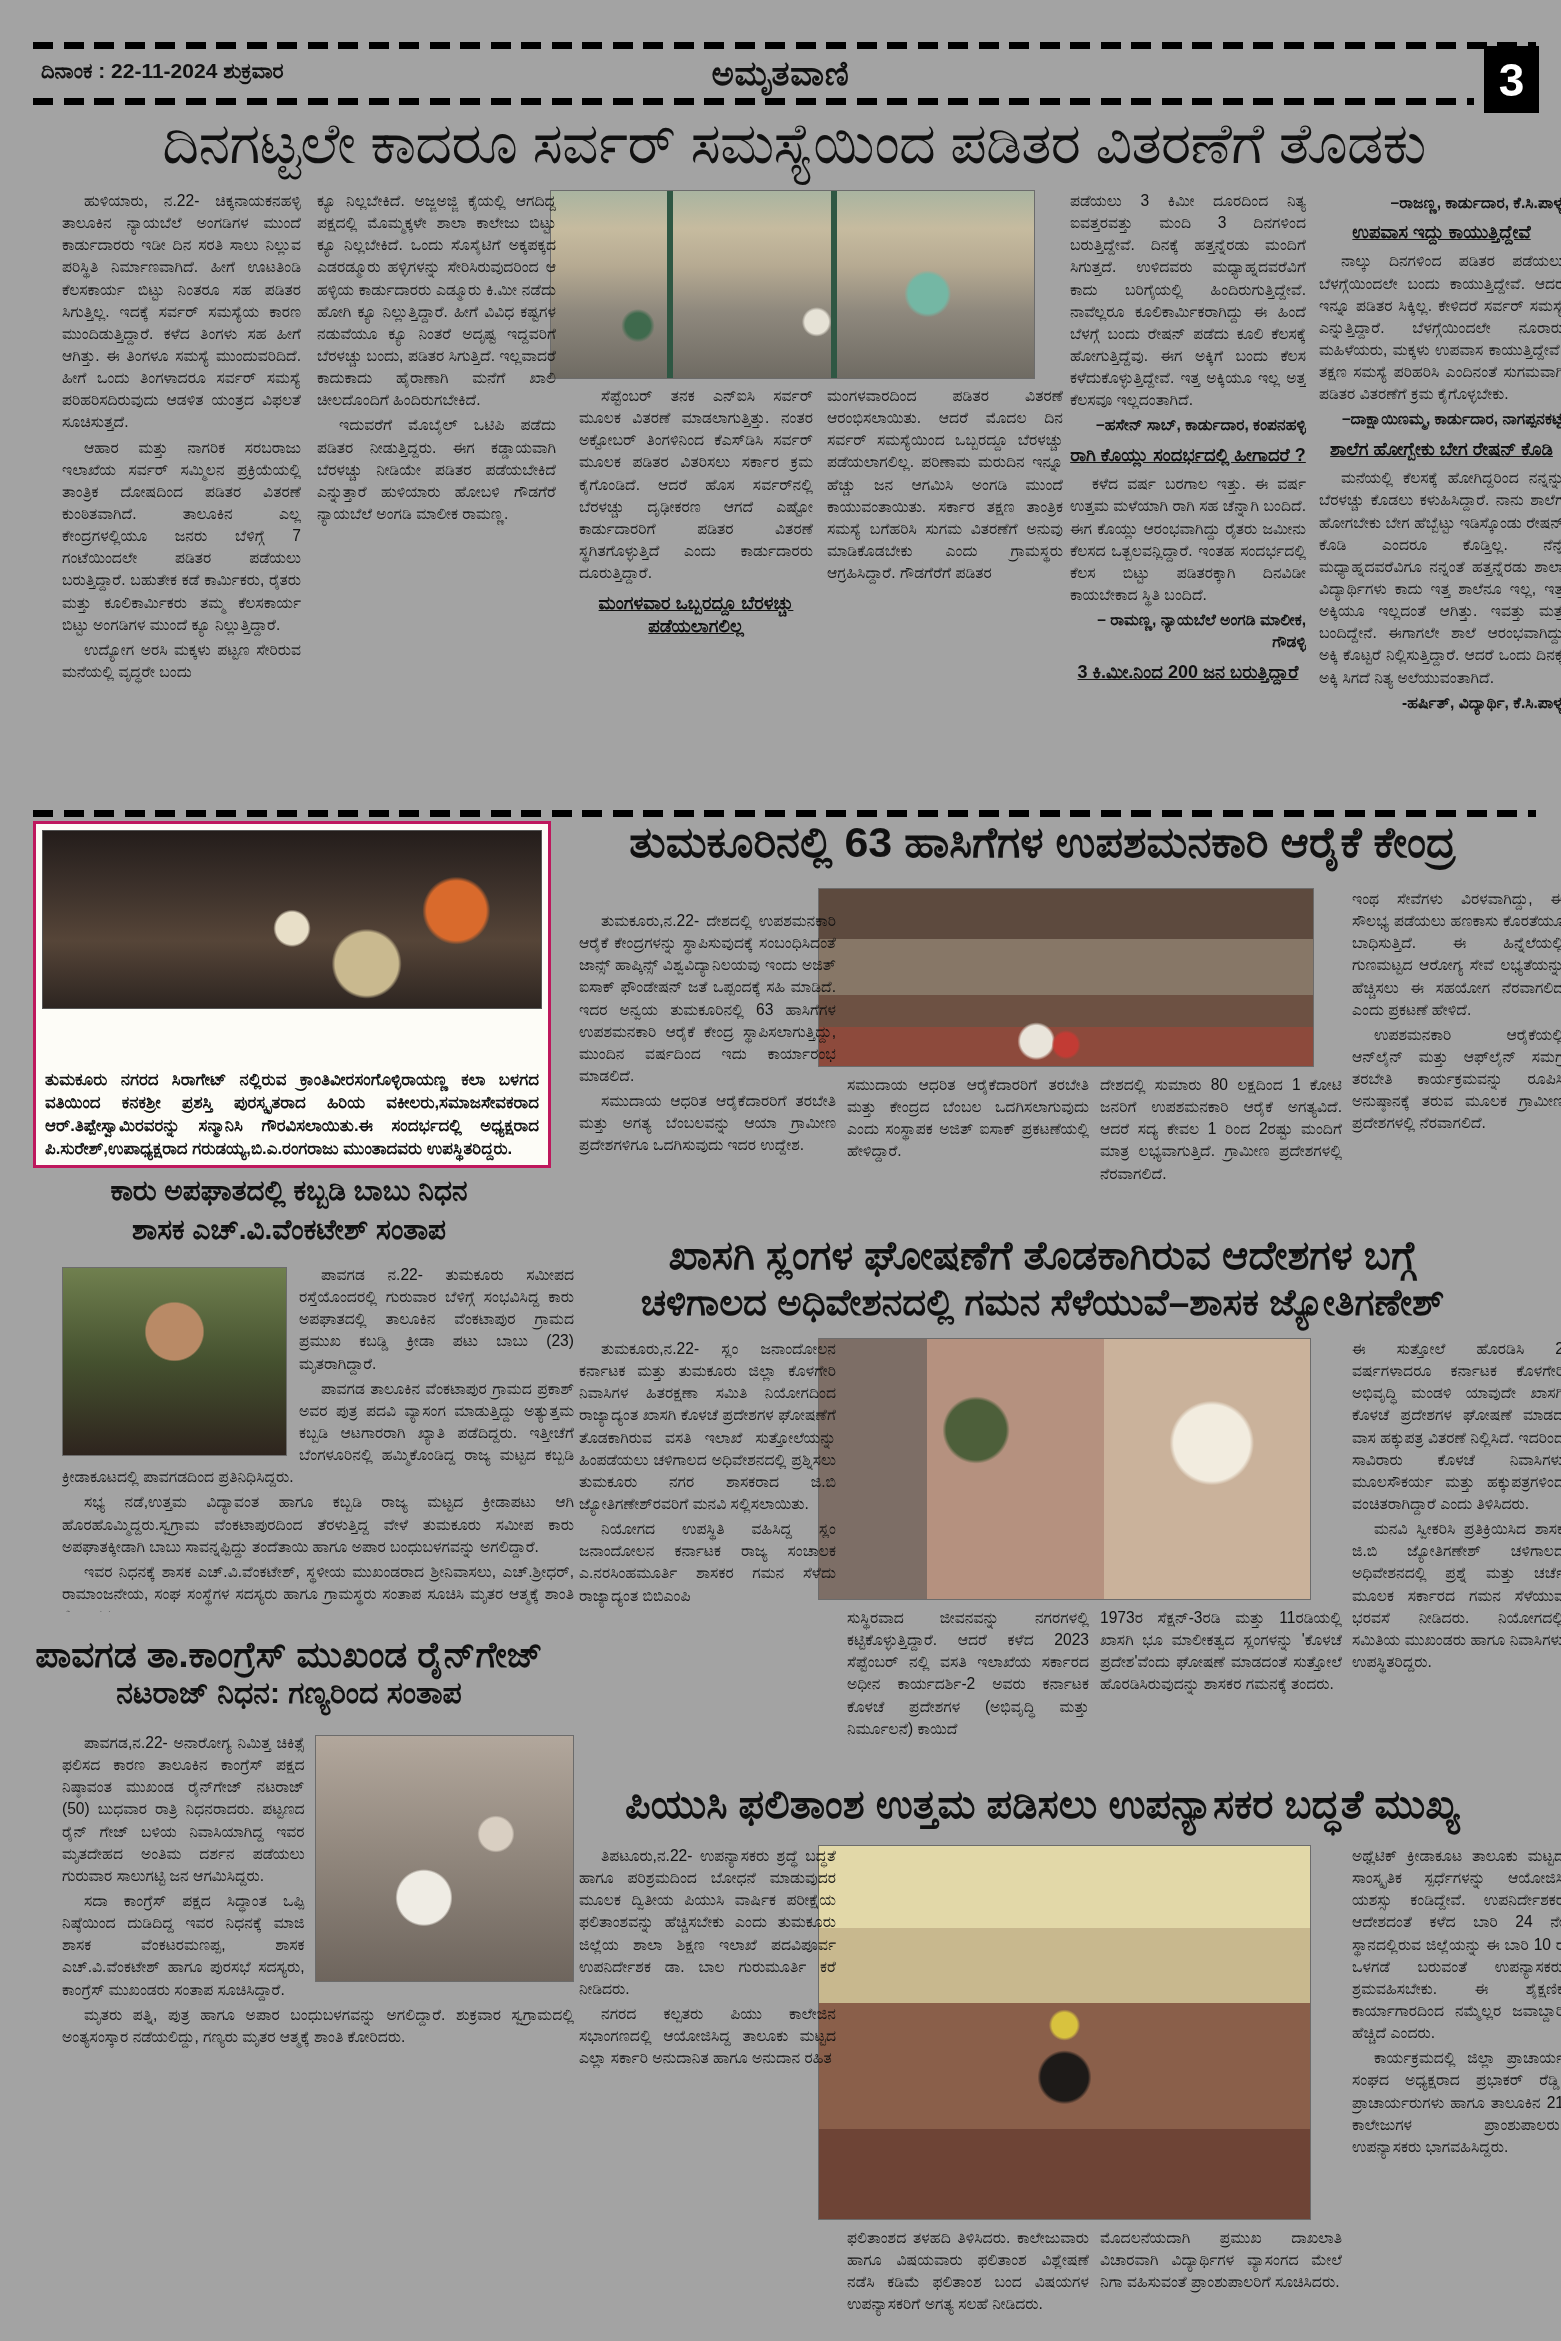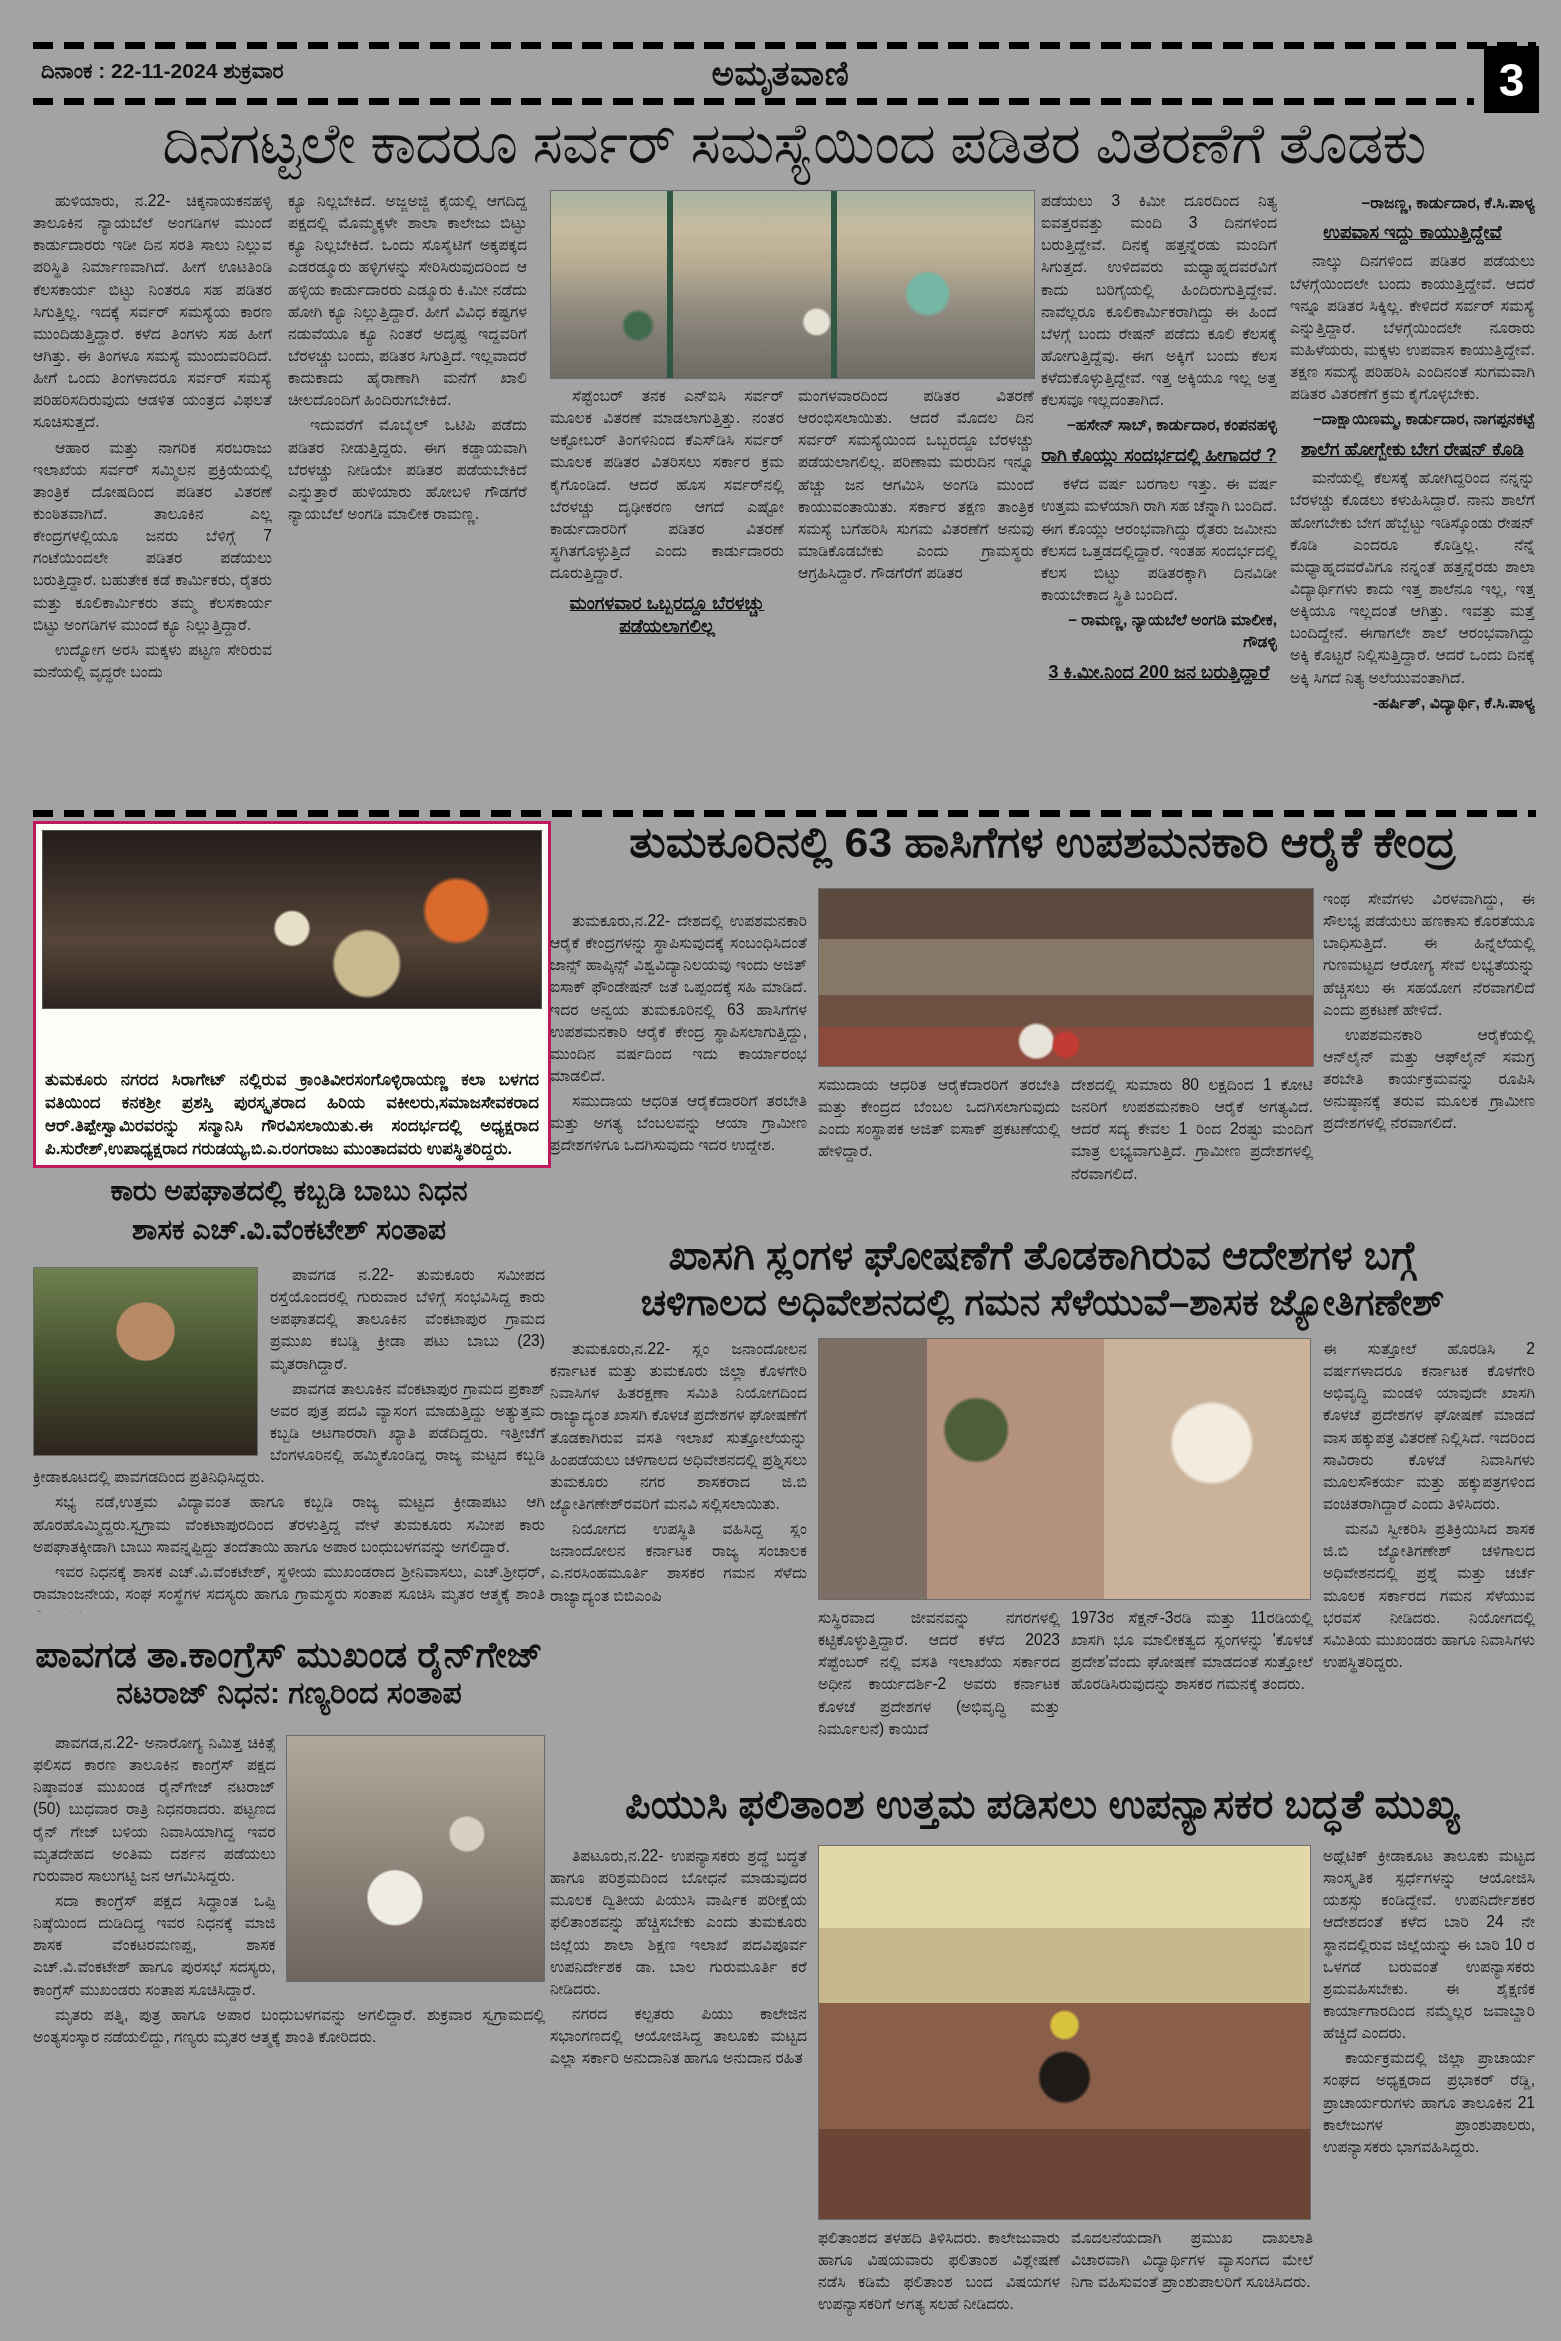--- a/index.html
+++ b/index.html
@@ -8,21 +8,21 @@
   .dashes{position:absolute;height:7.4px;
           background:repeating-linear-gradient(90deg,#000 0 20px,transparent 20px 30.5px);}
   .date-line{position:absolute;left:41px;top:59px;font-size:21px;font-weight:bold;}
   .masthead{position:absolute;left:0;top:54px;width:1561px;text-align:center;
             font-size:34px;font-weight:900;letter-spacing:0.7px;}
   .pagebox{position:absolute;left:1484px;top:46px;width:55px;height:67px;background:#000;
            color:#fff;display:flex;align-items:center;justify-content:center;
            font-size:46px;font-weight:900;}
   .lead-headline{position:absolute;left:39px;top:110px;width:1502px;margin:4px;text-align:center;
            font-size:57px;font-weight:400;letter-spacing:-0.7px;line-height:1.05;}
-  .col{position:absolute;text-align:justify;font-size:15.6px;line-height:1.42;overflow:hidden;}
+  .col{position:absolute;text-align:justify;font-size:15.6px;line-height:1.42;overflow:hidden;margin-left:29px;}
   .para{margin:0 0 3px 0;text-indent:22px;}
   .para.noindent{text-indent:0;}
   .subhead{font-weight:bold;text-align:center;text-decoration:underline;
            font-size:18px;margin:7.4px 0 6px 0;line-height:1.3;}
   .attr{font-weight:bold;text-align:right;font-size:15.6px;margin:1.5px 0 4.5px 0;}
   .photo{position:absolute;border:0.7px solid #6b6b6b;}
   .ph-lead{background:
       radial-gradient(circle at 18% 72%,#3f6a4d 0 3%,transparent 4%),
       radial-gradient(circle at 55% 70%,#e6e2d6 0 4%,transparent 5%),
       radial-gradient(circle at 78% 55%,#74b7a4 0 5%,transparent 6%),
@@ -92,21 +92,21 @@
   </div>
 
   <div class="col" style="left:798px;top:385px;width:236px;height:422px">
     <p class="para noindent">ಮಂಗಳವಾರದಿಂದ ಪಡಿತರ ವಿತರಣೆ ಆರಂಭಿಸಲಾಯಿತು. ಆದರೆ ಮೊದಲ ದಿನ ಸರ್ವರ್ ಸಮಸ್ಯೆಯಿಂದ ಒಬ್ಬರದ್ದೂ ಬೆರಳಚ್ಚು ಪಡೆಯಲಾಗಲಿಲ್ಲ. ಪರಿಣಾಮ ಮರುದಿನ ಇನ್ನೂ ಹೆಚ್ಚು ಜನ ಆಗಮಿಸಿ ಅಂಗಡಿ ಮುಂದೆ ಕಾಯುವಂತಾಯಿತು. ಸರ್ಕಾರ ತಕ್ಷಣ ತಾಂತ್ರಿಕ ಸಮಸ್ಯೆ ಬಗೆಹರಿಸಿ ಸುಗಮ ವಿತರಣೆಗೆ ಅನುವು ಮಾಡಿಕೊಡಬೇಕು ಎಂದು ಗ್ರಾಮಸ್ಥರು ಆಗ್ರಹಿಸಿದ್ದಾರೆ. ಗೌಡಗೆರೆಗೆ ಪಡಿತರ</p>
   </div>
 
   <div class="col" style="left:1041px;top:190px;width:236px;height:617px">
     <p class="para noindent">ಪಡೆಯಲು 3 ಕಿಮೀ ದೂರದಿಂದ ನಿತ್ಯ ಐವತ್ತರವತ್ತು ಮಂದಿ 3 ದಿನಗಳಿಂದ ಬರುತ್ತಿದ್ದೇವೆ. ದಿನಕ್ಕೆ ಹತ್ತನ್ನೆರಡು ಮಂದಿಗೆ ಸಿಗುತ್ತದೆ. ಉಳಿದವರು ಮಧ್ಯಾಹ್ನದವರೆವಿಗೆ ಕಾದು ಬರಿಗೈಯಲ್ಲಿ ಹಿಂದಿರುಗುತ್ತಿದ್ದೇವೆ. ನಾವೆಲ್ಲರೂ ಕೂಲಿಕಾರ್ಮಿಕರಾಗಿದ್ದು ಈ ಹಿಂದೆ ಬೆಳಗ್ಗೆ ಬಂದು ರೇಷನ್ ಪಡೆದು ಕೂಲಿ ಕೆಲಸಕ್ಕೆ ಹೋಗುತ್ತಿದ್ದೆವು. ಈಗ ಅಕ್ಕಿಗೆ ಬಂದು ಕೆಲಸ ಕಳೆದುಕೊಳ್ಳುತ್ತಿದ್ದೇವೆ. ಇತ್ತ ಅಕ್ಕಿಯೂ ಇಲ್ಲ ಅತ್ತ ಕೆಲಸವೂ ಇಲ್ಲದಂತಾಗಿದೆ.</p>
     <div class="attr">–ಹಸೇನ್ ಸಾಬ್, ಕಾರ್ಡುದಾರ, ಕಂಪನಹಳ್ಳಿ</div>
     <div class="subhead">ರಾಗಿ ಕೊಯ್ಲು ಸಂದರ್ಭದಲ್ಲಿ ಹೀಗಾದರೆ ?</div>
-    <p class="para">ಕಳೆದ ವರ್ಷ ಬರಗಾಲ ಇತ್ತು. ಈ ವರ್ಷ ಉತ್ತಮ ಮಳೆಯಾಗಿ ರಾಗಿ ಸಹ ಚೆನ್ನಾಗಿ ಬಂದಿದೆ. ಈಗ ಕೊಯ್ಲು ಆರಂಭವಾಗಿದ್ದು ರೈತರು ಜಮೀನು ಕೆಲಸದ ಒತ್ತಡದಲ್ಲಿದ್ದಾರೆ. ಇಂತಹ ಸಂದರ್ಭದಲ್ಲಿ ಕೆಲಸ ಬಿಟ್ಟು ಪಡಿತರಕ್ಕಾಗಿ ದಿನವಿಡೀ ಕಾಯಬೇಕಾದ ಸ್ಥಿತಿ ಬಂದಿದೆ.</p>
+    <p class="para">ಕಳೆದ ವರ್ಷ ಬರಗಾಲ ಇತ್ತು. ಈ ವರ್ಷ ಉತ್ತಮ ಮಳೆಯಾಗಿ ರಾಗಿ ಸಹ ಚೆನ್ನಾಗಿ ಬಂದಿದೆ. ಈಗ ಕೊಯ್ಲು ಆರಂಭವಾಗಿದ್ದು ರೈತರು ಜಮೀನು ಕೆಲಸದ ಒತ್ಬಲವನ್ಲಿದ್ದಾರೆ. ಇಂತಹ ಸಂದರ್ಭದಲ್ಲಿ ಕೆಲಸ ಬಿಟ್ಟು ಪಡಿತರಕ್ಕಾಗಿ ದಿನವಿಡೀ ಕಾಯಬೇಕಾದ ಸ್ಥಿತಿ ಬಂದಿದೆ.</p>
     <div class="attr">– ರಾಮಣ್ಣ, ನ್ಯಾಯಬೆಲೆ ಅಂಗಡಿ ಮಾಲೀಕ, ಗೌಡಳ್ಳಿ</div>
     <div class="subhead">3 ಕಿ.ಮೀ.ನಿಂದ 200 ಜನ ಬರುತ್ತಿದ್ದಾರೆ</div>
   </div>
 
   <div class="col" style="left:1290px;top:190px;width:245px;height:617px">
     <div class="attr">–ರಾಜಣ್ಣ, ಕಾರ್ಡುದಾರ, ಕೆ.ಸಿ.ಪಾಳ್ಯ</div>
     <div class="subhead">ಉಪವಾಸ ಇದ್ದು ಕಾಯುತ್ತಿದ್ದೇವೆ</div>
     <p class="para">ನಾಲ್ಕು ದಿನಗಳಿಂದ ಪಡಿತರ ಪಡೆಯಲು ಬೆಳಗ್ಗೆಯಿಂದಲೇ ಬಂದು ಕಾಯುತ್ತಿದ್ದೇವೆ. ಆದರೆ ಇನ್ನೂ ಪಡಿತರ ಸಿಕ್ಕಿಲ್ಲ. ಕೇಳಿದರೆ ಸರ್ವರ್ ಸಮಸ್ಯೆ ಎನ್ನುತ್ತಿದ್ದಾರೆ. ಬೆಳಗ್ಗೆಯಿಂದಲೇ ನೂರಾರು ಮಹಿಳೆಯರು, ಮಕ್ಕಳು ಉಪವಾಸ ಕಾಯುತ್ತಿದ್ದೇವೆ. ತಕ್ಷಣ ಸಮಸ್ಯೆ ಪರಿಹರಿಸಿ ಎಂದಿನಂತೆ ಸುಗಮವಾಗಿ ಪಡಿತರ ವಿತರಣೆಗೆ ಕ್ರಮ ಕೈಗೊಳ್ಳಬೇಕು.</p>
     <div class="attr">–ದಾಕ್ಷಾಯಿಣಮ್ಮ, ಕಾರ್ಡುದಾರ, ನಾಗಪ್ಪನಕಟ್ಟೆ</div>
     <div class="subhead">ಶಾಲೆಗ ಹೋಗ್ಬೇಕು ಬೇಗ ರೇಷನ್ ಕೊಡಿ</div>

